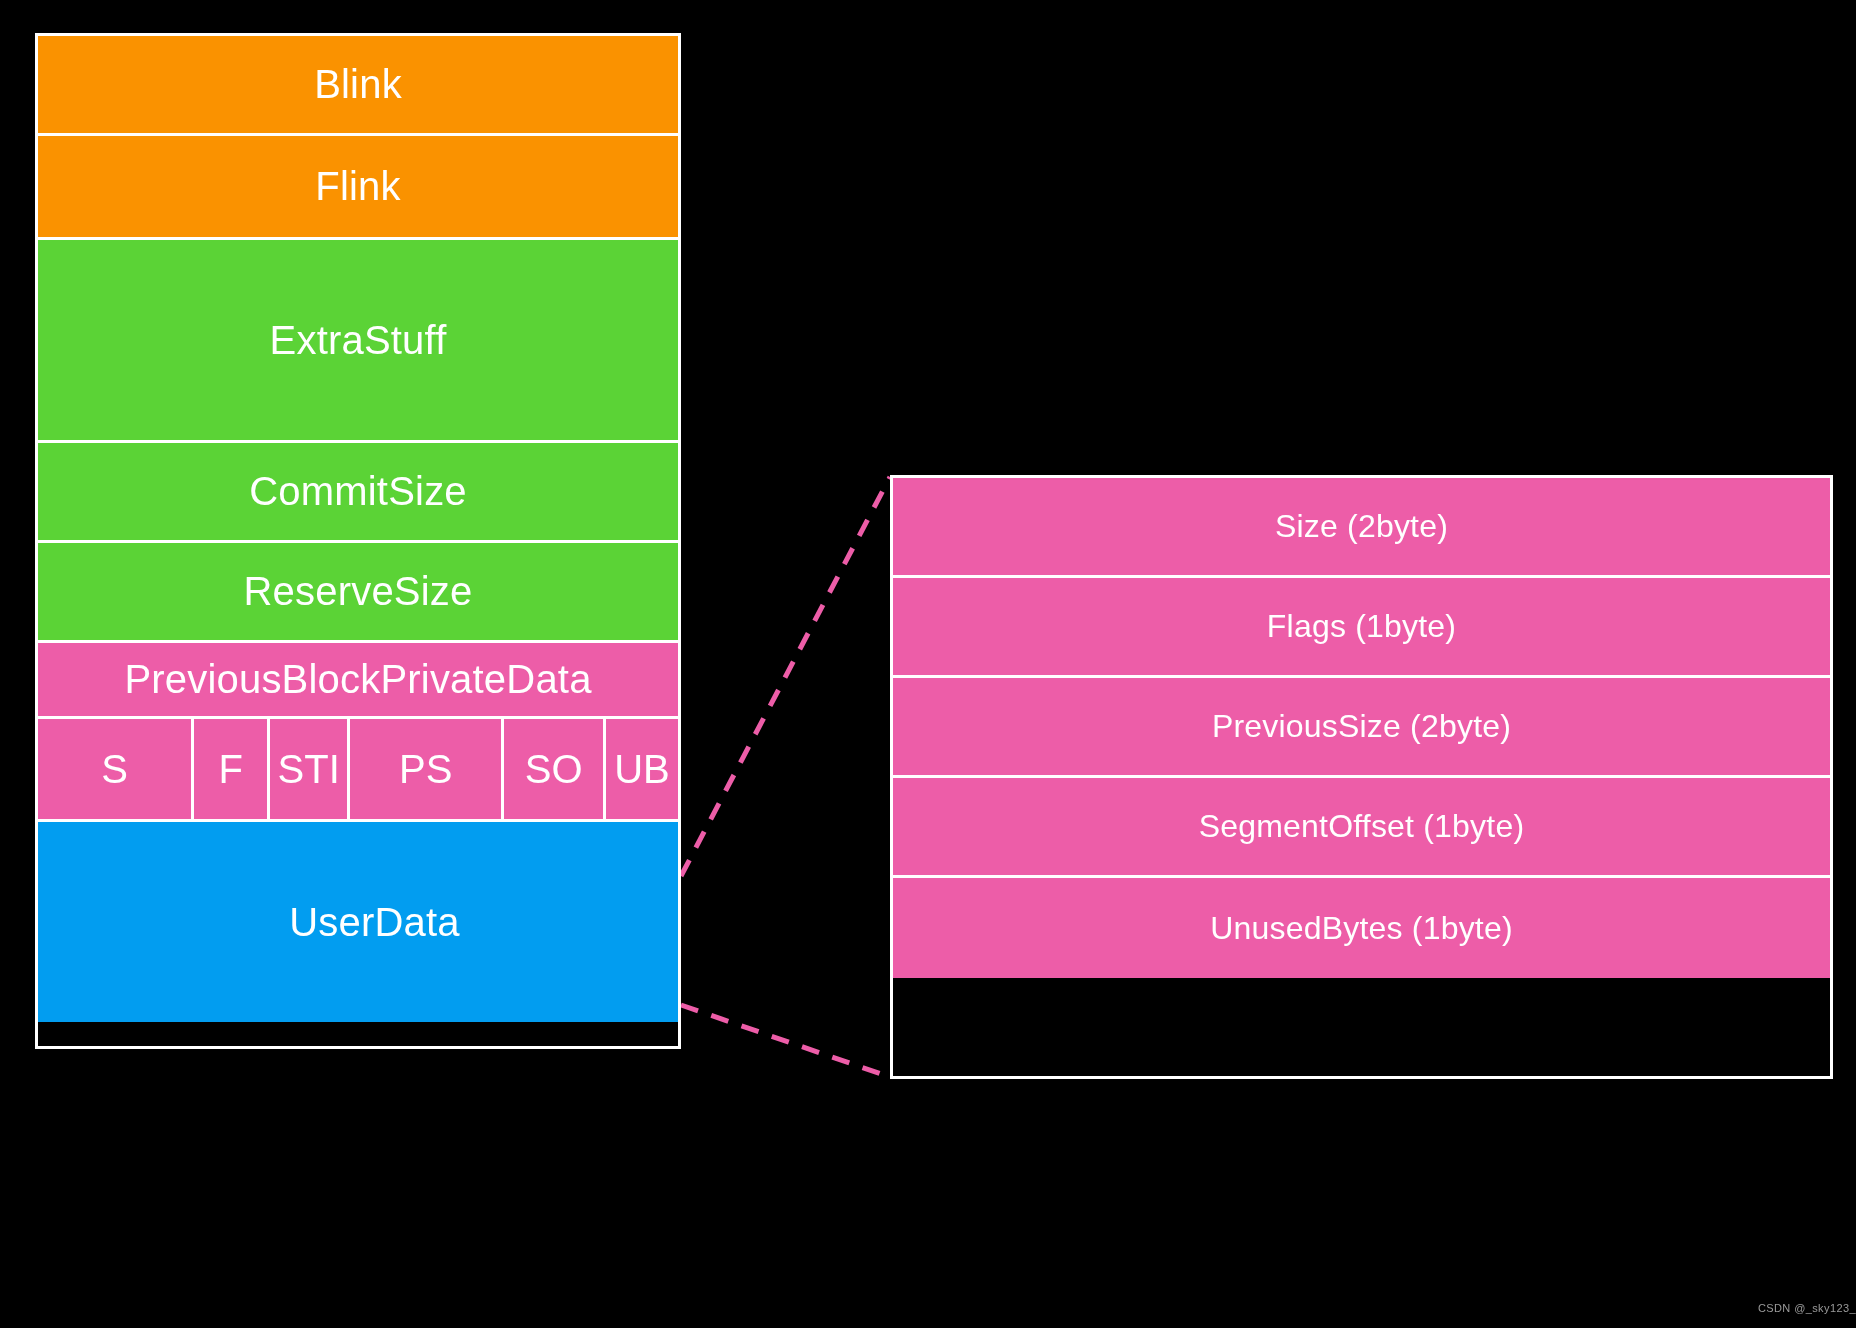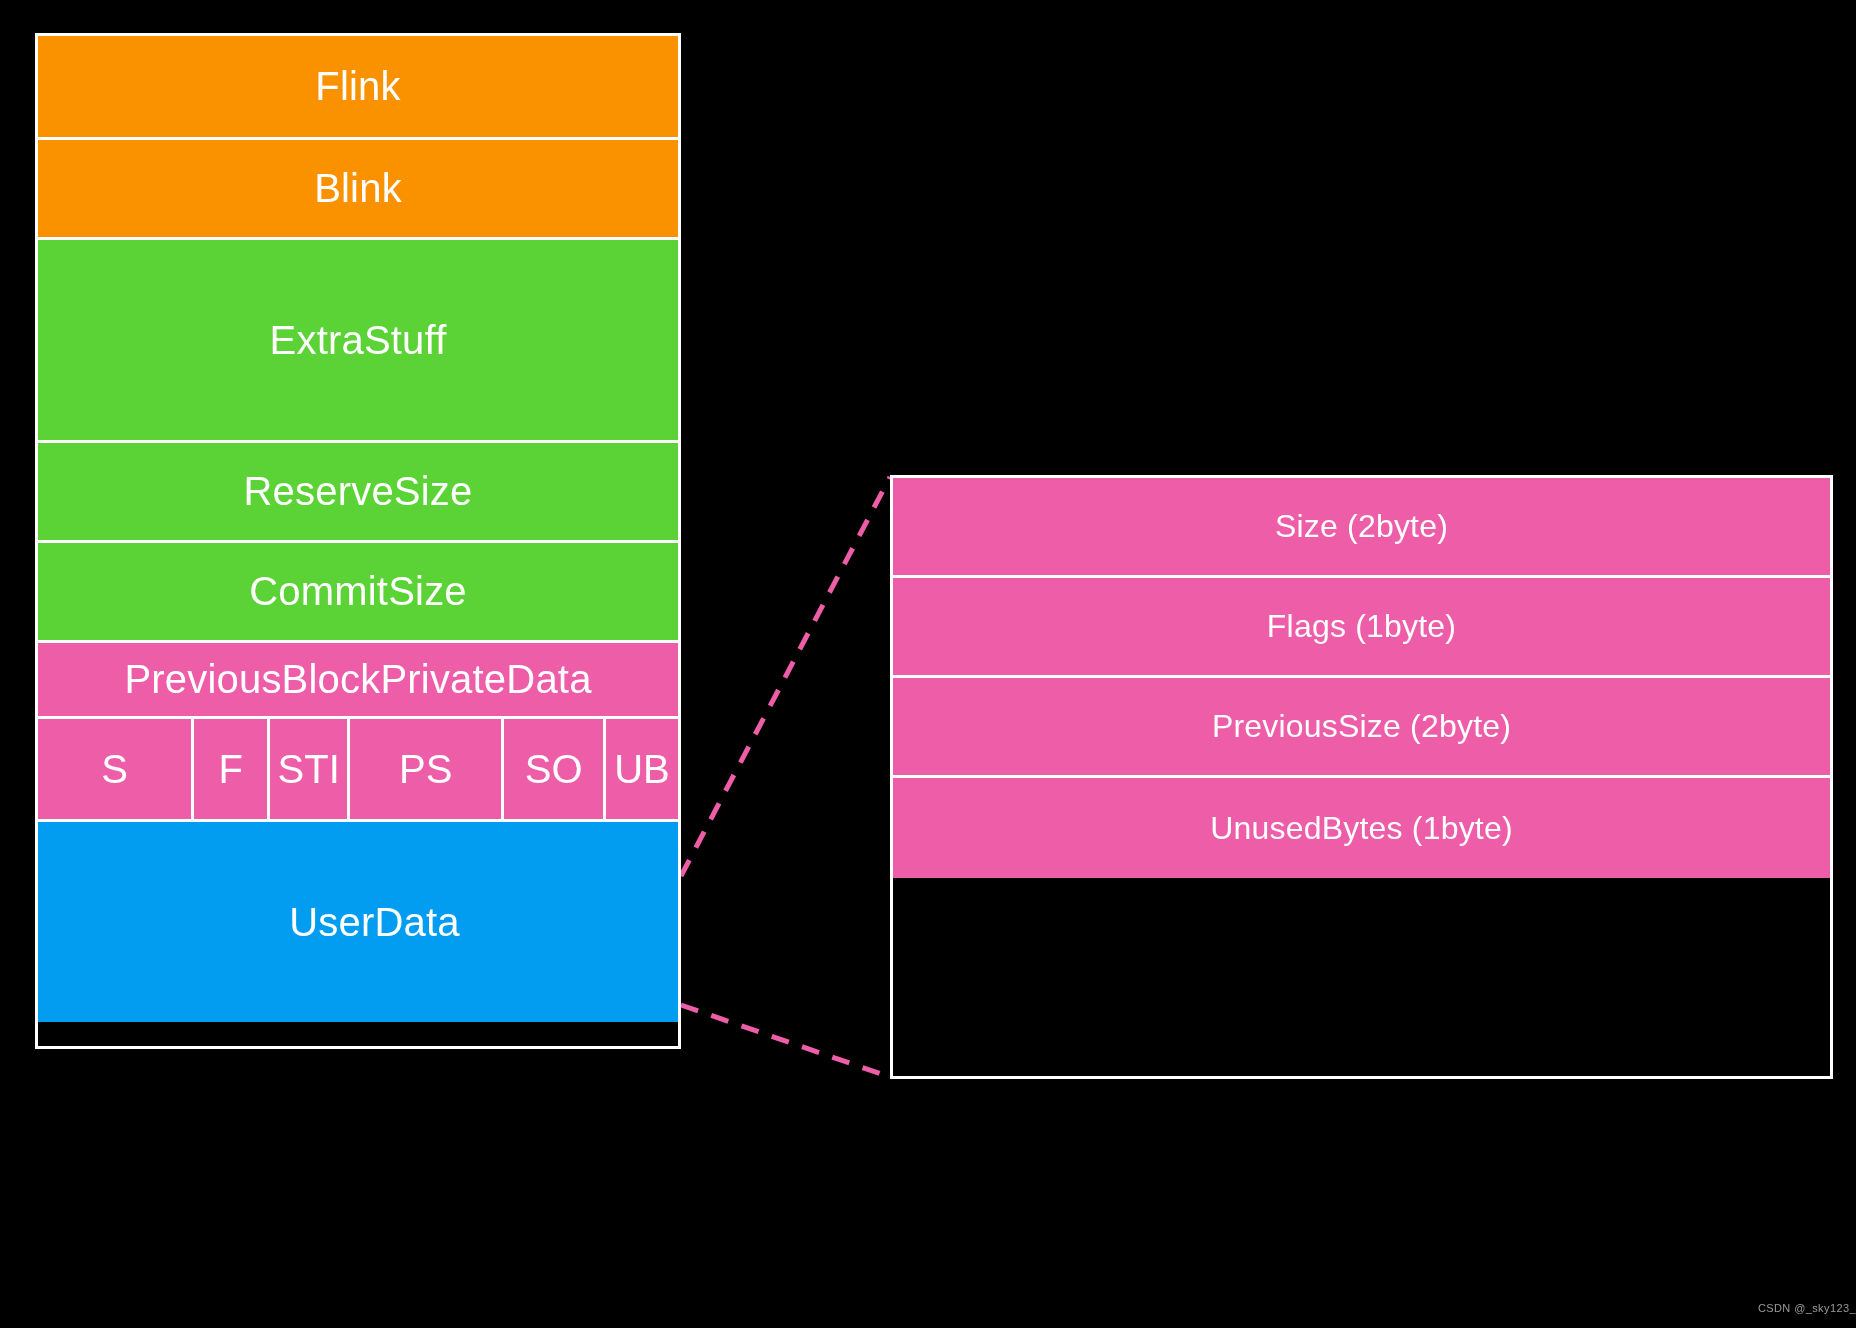--- a/index.html
+++ b/index.html
@@ -136,38 +136,38 @@
 
 <div id="stage">
 
   <svg id="connectors" viewBox="0 0 1856 1328" xmlns="http://www.w3.org/2000/svg">
     <line x1="681" y1="876" x2="890" y2="477" stroke="#ed5da8" stroke-width="5" stroke-dasharray="18 14" stroke-linecap="butt"></line>
     <line x1="681" y1="1005" x2="890" y2="1077" stroke="#ed5da8" stroke-width="5" stroke-dasharray="18 14" stroke-linecap="butt"></line>
   </svg>
 
   <div id="left-block" class="block">
 
+    <div class="cell c-orange h-blink">
+      <span>Blink</span>
+    </div>
+
     <div class="cell c-orange h-flink">
       <span>Flink</span>
     </div>
 
-    <div class="cell c-orange h-blink">
-      <span>Blink</span>
-    </div>
-
     <div class="cell c-green h-extra">
       <span>ExtraStuff</span>
     </div>
 
+    <div class="cell c-green h-commit">
+      <span>CommitSize</span>
+    </div>
+
     <div class="cell c-green h-reserve">
       <span>ReserveSize</span>
-    </div>
-
-    <div class="cell c-green h-commit">
-      <span>CommitSize</span>
     </div>
 
     <div class="cell c-pink h-prev">
       <span>PreviousBlockPrivateData</span>
     </div>
 
     <div class="split-row h-split">
       <div class="split-cell sw-s">
         <span>S</span>
       </div>
@@ -197,19 +197,22 @@
     <div class="cell c-pink">
       <span>Size (2byte)</span>
     </div>
     <div class="cell c-pink">
       <span>Flags (1byte)</span>
     </div>
     <div class="cell c-pink">
       <span>PreviousSize (2byte)</span>
     </div>
     <div class="cell c-pink">
+      <span>SegmentOffset (1byte)</span>
+    </div>
+    <div class="cell c-pink">
       <span>UnusedBytes (1byte)</span>
     </div>
   </div>
 
   <div id="watermark">CSDN @_sky123_</div>
 
 </div>
 
 </body></html>

